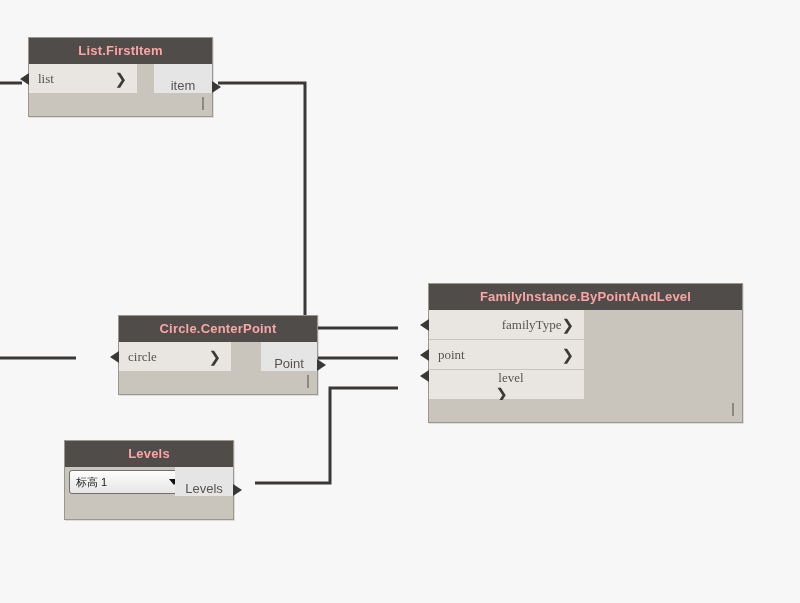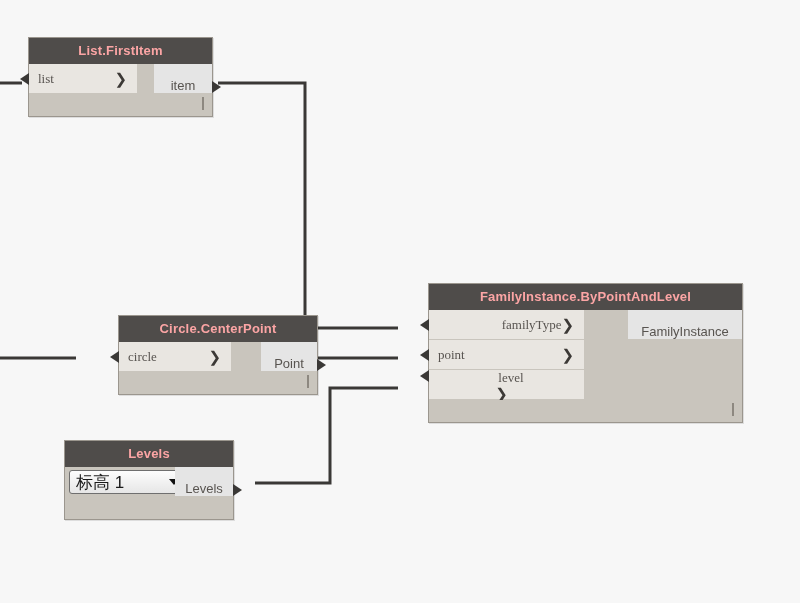--- a/index.html
+++ b/index.html
@@ -148,21 +148,21 @@
     height: 24px;
     box-sizing: border-box;
     background: linear-gradient(#fdfdfd, #e6e6e6);
     border: 1px solid #6f6f6f;
     border-radius: 3px;
     display: flex;
     align-items: center;
     padding: 0 4px 0 6px;
   }
   .dropdown-value {
-    font-size: 17px;
+    font-size: 11px;
     color: #1a1a1a;
     flex: 1;
     white-space: nowrap;
     overflow: hidden;
   }
   .dropdown-arrow {
     width: 0;
     height: 0;
     border-left: 5px solid transparent;
     border-right: 5px solid transparent;
@@ -238,23 +238,20 @@
     </div>
     <div class="node" style="left: 428px; top: 283px; width: 315px;">
       <div class="node-header">FamilyInstance.ByPointAndLevel</div>
       <div class="node-body">
         <div class="port-row">
           <div class="port-in" style="width: 155px; text-align: right;">
             <span class="port-in-label">familyType</span>
             <span class="port-chevron">❯</span>
             <span class="nub nub-in"></span>
           </div>
-          <div class="port-out" style="width: 114px; right: 0px;">
-            <span class="port-out-label">FamilyInstance</span>
-          </div>
         </div>
         <div class="port-row">
           <div class="port-in" style="width: 155px;">
             <span class="port-in-label">point</span>
             <span class="port-chevron">❯</span>
             <span class="nub nub-in"></span>
           </div>
         </div>
         <div class="port-row">
           <div class="port-in" style="width: 155px; flex-direction: column;">

